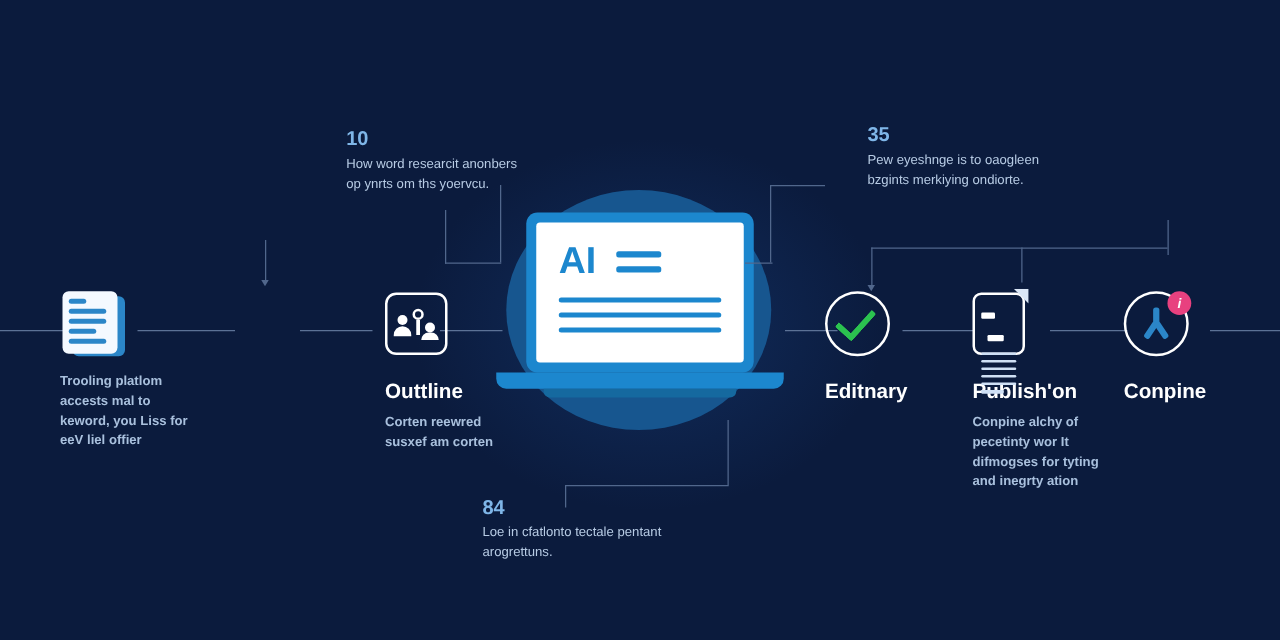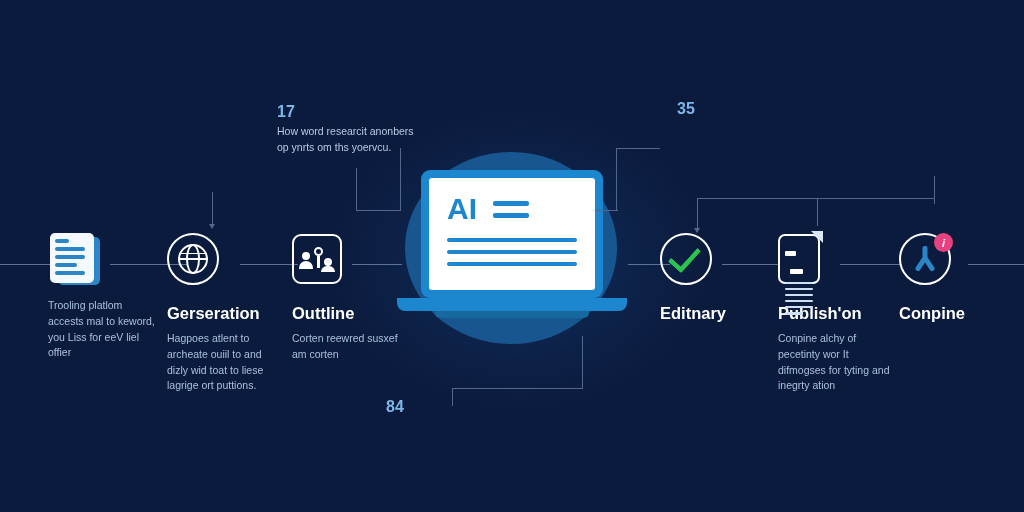--- a/index.html
+++ b/index.html
@@ -64,20 +64,21 @@
     font-weight: bold;
     color: #ffffff;
     white-space: nowrap;
   }
   .step .desc {
     margin-top: 8px;
     font-size: 10.5px;
     line-height: 1.5;
     color: #a9c0dd;
     width: 112px;
+    font-weight: bold;
   }
 
   
   .circ-icon {
     width: 52px; height: 52px;
     border-radius: 50%;
     border: 2.5px solid #ffffff;
     box-sizing: border-box;
     position: relative;
     display: flex; align-items: center; justify-content: center;
@@ -292,64 +293,52 @@
   <div class="arrow-down" style="left:694px; top:228px;"></div>
   <div class="conn v" style="left:817px; top:198px; height:28px;"></div>
   <div class="conn v" style="left:934px; top:176px; height:28px;"></div>
   <div class="conn h" style="left:817px; top:198px; width:117px;"></div>
 
   <div class="conn v" style="left:582px; top:336px; height:52px;"></div>
   <div class="conn h" style="left:452px; top:388px; width:131px;"></div>
   <div class="conn v" style="left:452px; top:388px; height:18px;"></div>
 
   <div class="callout" style="left:277px; top:103px;">
-    <div class="num">17</div>
+    <div class="num">10</div>
     <div class="txt">How word researcit anonbers op ynrts om ths yoervcu.</div>
   </div>
 
-  <div class="callout" style="left:677px; top:100px;">
+  <div class="callout" style="left:694px; top:100px;">
     <div class="num">35</div>
+    <div class="txt">Pew eyeshnge is to oaogleen bzgints merkiying ondiorte.</div>
   </div>
 
   <div class="callout" style="left:386px; top:398px;">
     <div class="num">84</div>
+    <div class="txt">Loe in cfatlonto tectale pentant arogrettuns.</div>
   </div>
 
   <div class="step" style="left:48px;">
     <div class="icon-wrap">
       <div class="doc-icon">
         <div class="sheet-back"></div>
         <div class="sheet-front">
           <div class="ln" style="width:14px;"></div>
           <div class="ln" style="width:30px;"></div>
           <div class="ln" style="width:30px;"></div>
           <div class="ln" style="width:22px;"></div>
           <div class="ln" style="width:30px;"></div>
         </div>
       </div>
     </div>
     <div class="desc">Trooling platlom accests mal to keword, you Liss for eeV liel offier</div>
   </div>
 
-  <div class="step" style="left:167px;">
-    <div class="icon-wrap">
-      <div class="circ-icon">
-        <div class="globe">
-          <div class="ring"></div>
-          <div class="mer"></div>
-          <div class="eq"></div>
-          <div class="eq2"></div>
-        </div>
-      </div>
-    </div>
-    <div class="label">Gerseration</div>
-    <div class="desc">Hagpoes atlent to archeate ouiil to and dizly wid toat to liese lagrige ort puttions.</div>
-  </div>
-
-  <div class="step" style="left:292px;">
+
+  <div class="step" style="left:308px;">
     <div class="icon-wrap">
       <div class="sq-icon">
         <div class="persona">
           <div class="head" style="left:2px; top:6px;"></div>
           <div class="body" style="left:-1px; top:15px;"></div>
           <div class="dot" style="left:14px; top:1px;"></div>
           <div class="bar" style="left:17px; top:10px; height:12px;"></div>
           <div class="head" style="left:24px; top:12px;"></div>
           <div class="body" style="left:21px; top:20px; height:6px;"></div>
         </div>

